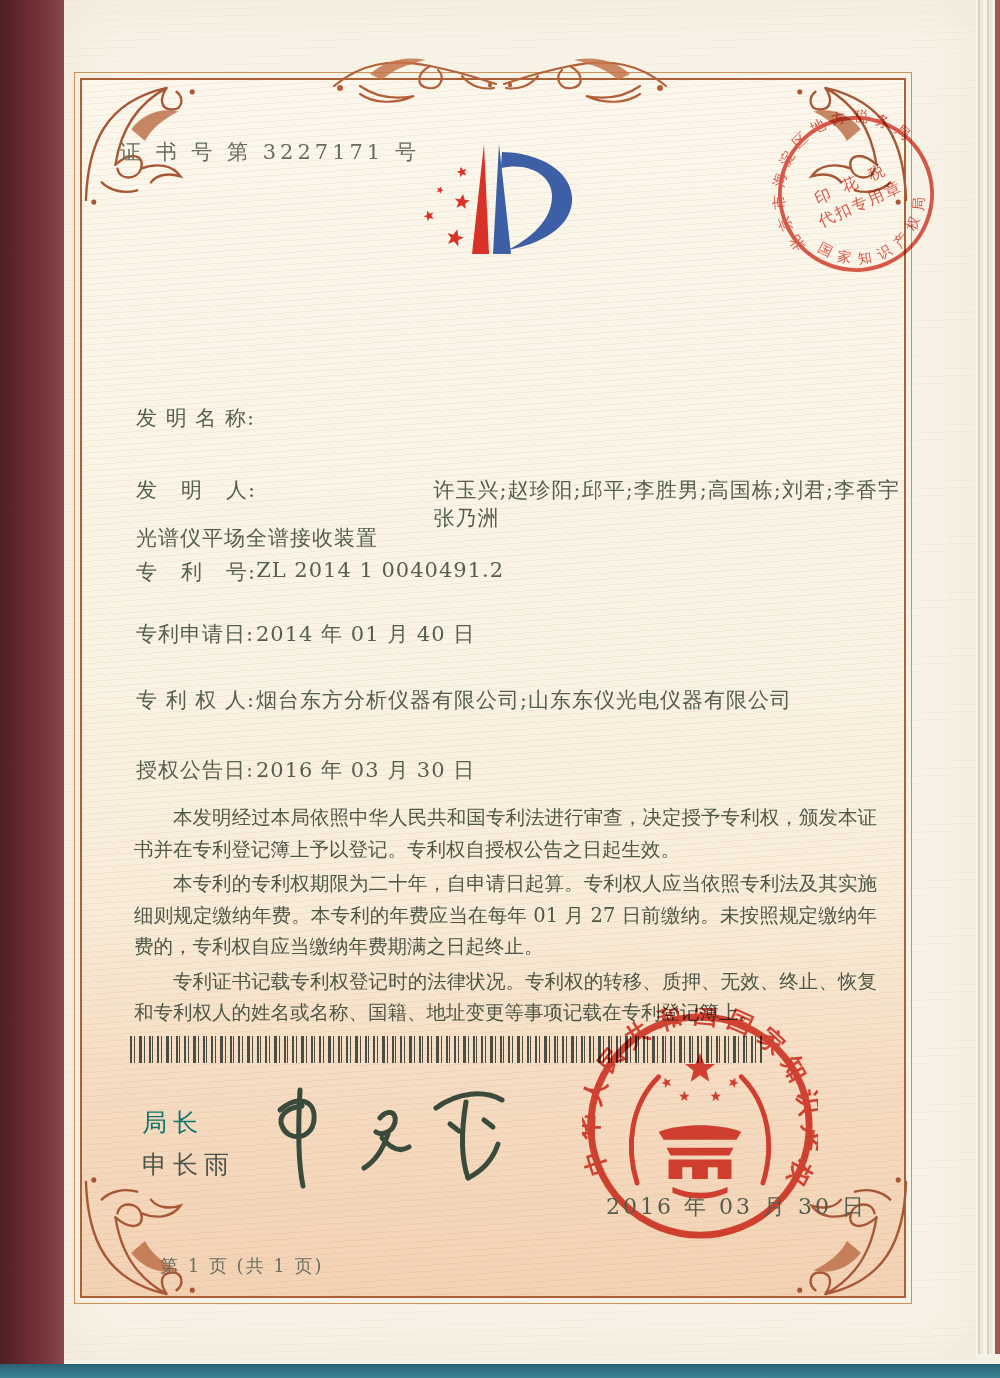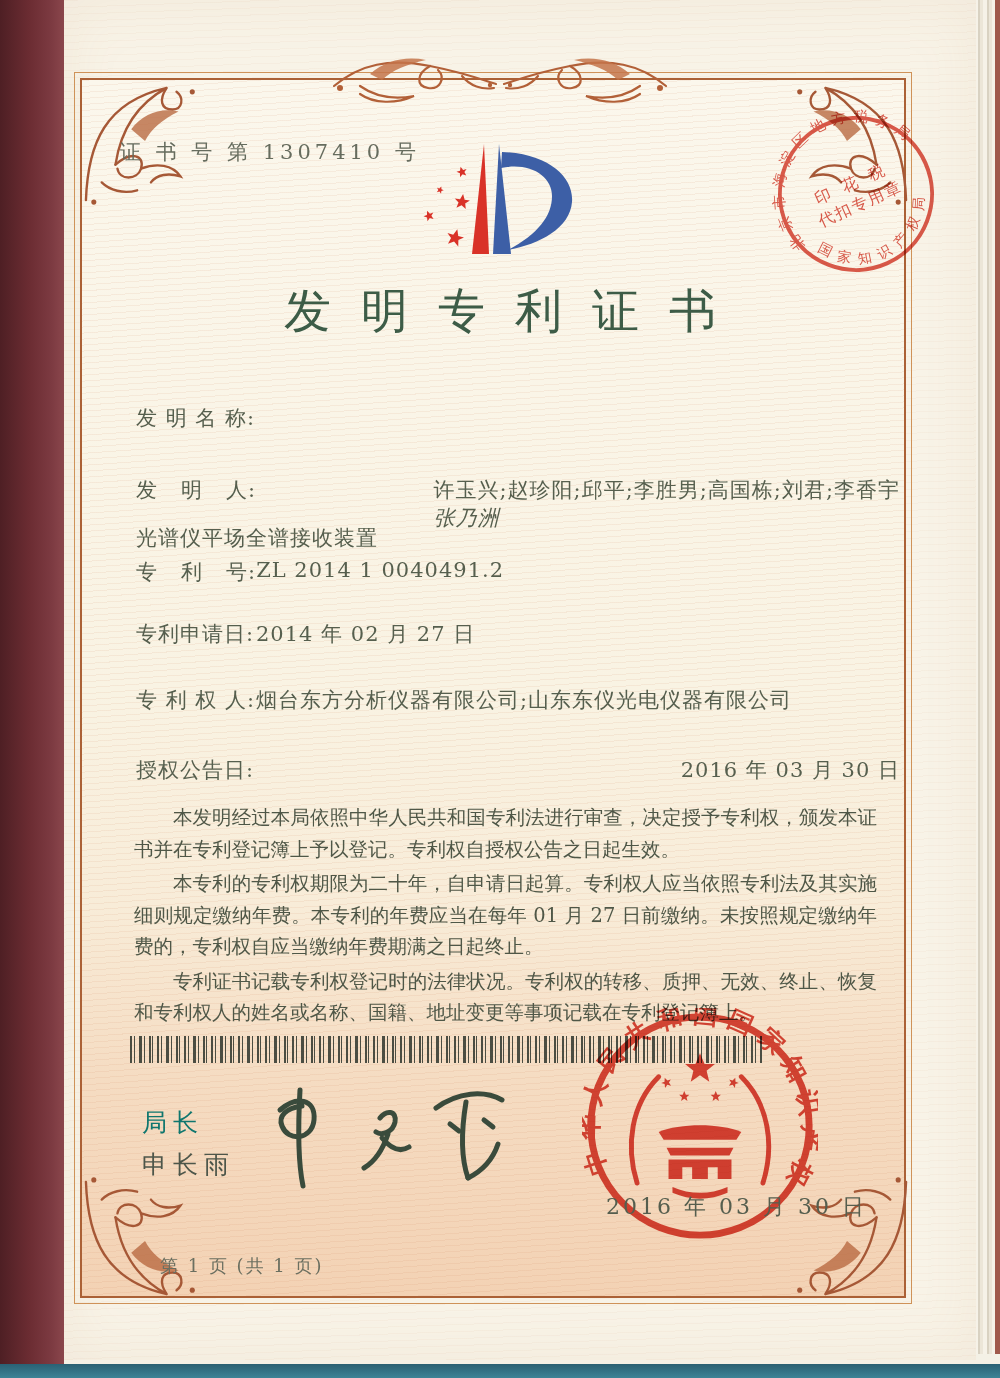--- a/index.html
+++ b/index.html
@@ -45,22 +45,22 @@
   .content { position:absolute; inset:0; z-index:5; color:#525a4b; }
   .cert-number { position:absolute; left:120px; top:138px; font-size:21px; letter-spacing:4px; color:#666c5e; }
   .logo { position:absolute; left:398px; top:126px; width:204px; height:142px; }
   .title { position:absolute; left:128px; top:280px; width:744px; text-align:center;
     font-size:47px; color:#3d5c47; letter-spacing:30px; padding-left:30px; font-weight:500; }
 
   .field-row { position:absolute; left:136px; width:764px; display:flex; font-size:21px; color:#565f4e; }
   .field-label { flex:0 0 120px; white-space:pre; letter-spacing:1px; }
   .field-value { white-space:pre-wrap; letter-spacing:1px; }
   .r1 { top:404px;flex-direction:column; } .r2 { top:476px;justify-content:space-between; } .r3 { top:550px;margin-top:8px; }
-  .r4 { top:620px; } .r5 { top:686px; } .r6 { top:756px;justify-content:space-between; }
-  .field-value .line2 { display:block;font-style:italic; }
+  .r4 { top:620px; } .r5 { top:686px; } .r6 { top:756px; }
+  .field-value .line2 { display:block; }
 
   .body-text { position:absolute; left:134px; top:802px; width:756px;
     font-size:19.5px; line-height:31.5px; color:#4f5747; text-align:justify; }
   .body-text p { text-indent:2em; margin:0 13px 3px 0; }
 
   .barcode { position:absolute; left:130px; top:1036px; width:632px; height:27px; opacity:.88;
     background:repeating-linear-gradient(90deg,
       #343a31 0 2px, transparent 2px 4px,
       #343a31 4px 5px, transparent 5px 9px,
       #343a31 9px 12px, transparent 12px 14px,
@@ -170,55 +170,54 @@
       <path d="M132,24 C140,34 152,38 164,36"></path>
     </g>
     <path d="M40,22 C56,8 76,4 96,8 C78,12 62,18 52,28 Z" fill="#c4744a" opacity="0.85"></path>
     <circle cx="10" cy="36" r="3" fill="#b26038"></circle>
     <circle cx="160" cy="33" r="2.2" fill="#b26038"></circle>
   </svg>
 </div>
 
 <div class="content">
 
-  <div class="cert-number">证 书 号 第 1307410 号</div>
+  <div class="cert-number">证 书 号 第 3227171 号</div>
 
   <svg class="logo" viewBox="0 0 204 142">
     <polygon points="86,18 74,128 91,128" fill="#d93228"></polygon>
     <polygon points="101,18 95,128 113,128" fill="#3d5fa6"></polygon>
     <path d="M104,26 C152,28 176,52 174,76 C172,102 142,118 110,124 C140,108 154,90 154,70 C154,50 132,36 103,42 Z" fill="#3d5fa6"></path>
     <g fill="#d93228">
       <path transform="translate(64,46) scale(0.55) rotate(-15)" d="M0,-10 L2.9,-3.1 L9.5,-3.1 L4.2,1.2 L5.9,8.1 L0,4 L-5.9,8.1 L-4.2,1.2 L-9.5,-3.1 L-2.9,-3.1 Z"></path>
       <path transform="translate(42,64) scale(0.38) rotate(20)" d="M0,-10 L2.9,-3.1 L9.5,-3.1 L4.2,1.2 L5.9,8.1 L0,4 L-5.9,8.1 L-4.2,1.2 L-9.5,-3.1 L-2.9,-3.1 Z"></path>
       <path transform="translate(64,76) scale(0.8) rotate(8)" d="M0,-10 L2.9,-3.1 L9.5,-3.1 L4.2,1.2 L5.9,8.1 L0,4 L-5.9,8.1 L-4.2,1.2 L-9.5,-3.1 L-2.9,-3.1 Z"></path>
       <path transform="translate(31,90) scale(0.55) rotate(-20)" d="M0,-10 L2.9,-3.1 L9.5,-3.1 L4.2,1.2 L5.9,8.1 L0,4 L-5.9,8.1 L-4.2,1.2 L-9.5,-3.1 L-2.9,-3.1 Z"></path>
       <path transform="translate(57,112) scale(0.9) rotate(15)" d="M0,-10 L2.9,-3.1 L9.5,-3.1 L4.2,1.2 L5.9,8.1 L0,4 L-5.9,8.1 L-4.2,1.2 L-9.5,-3.1 L-2.9,-3.1 Z"></path>
     </g>
   </svg>
 
-  <div class="title">发明专利证书</div>
 
   <div class="field-row r1">
     <span class="field-label">发 明 名 称:</span>
     <span class="field-value">光谱仪平场全谱接收装置</span>
   </div>
 
   <div class="field-row r2">
     <span class="field-label">发   明   人:</span>
     <span class="field-value"><span>许玉兴;赵珍阳;邱平;李胜男;高国栋;刘君;李香宇</span><span class="line2">张乃洲</span></span>
   </div>
 
   <div class="field-row r3">
     <span class="field-label">专   利   号:</span>
     <span class="field-value">ZL 2014 1 0040491.2</span>
   </div>
 
   <div class="field-row r4">
     <span class="field-label">专利申请日:</span>
-    <span class="field-value">2014 年 02 月 27 日</span>
+    <span class="field-value">2014 年 01 月 40 日</span>
   </div>
 
   <div class="field-row r5">
     <span class="field-label">专 利 权 人:</span>
     <span class="field-value">烟台东方分析仪器有限公司;山东东仪光电仪器有限公司</span>
   </div>
 
   <div class="field-row r6">
     <span class="field-label">授权公告日:</span>
     <span class="field-value">2016 年 03 月 30 日</span>

